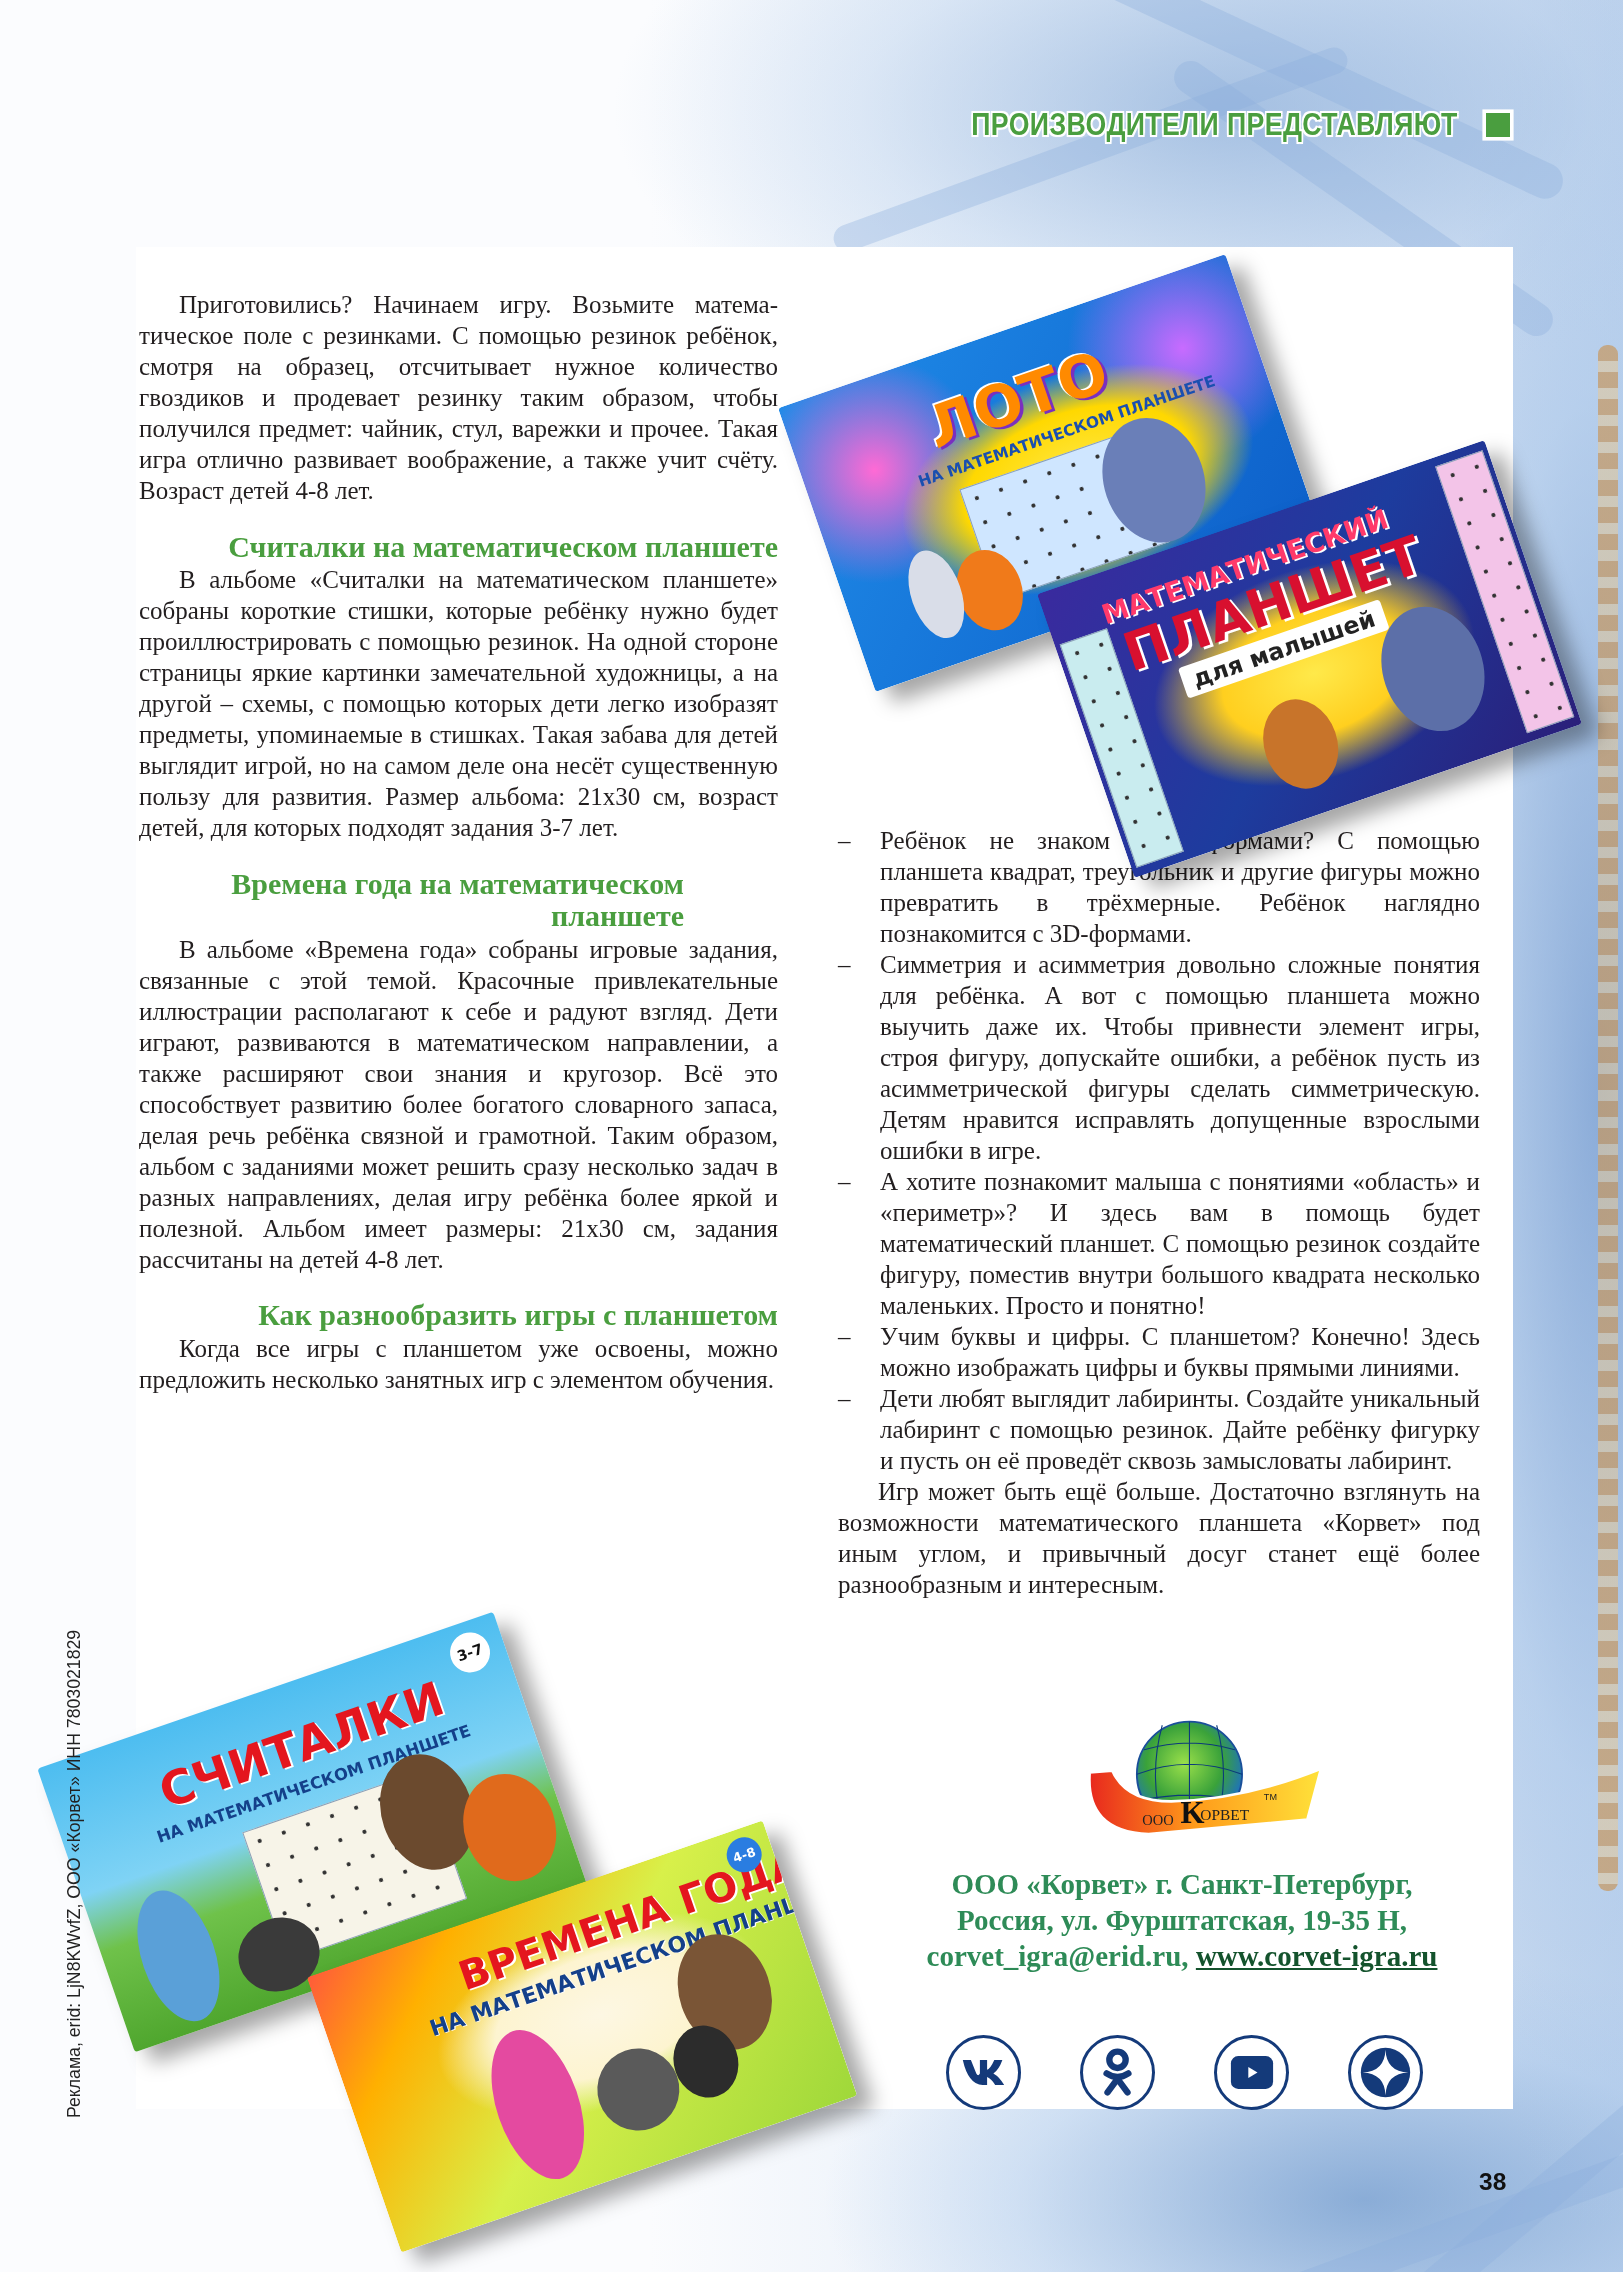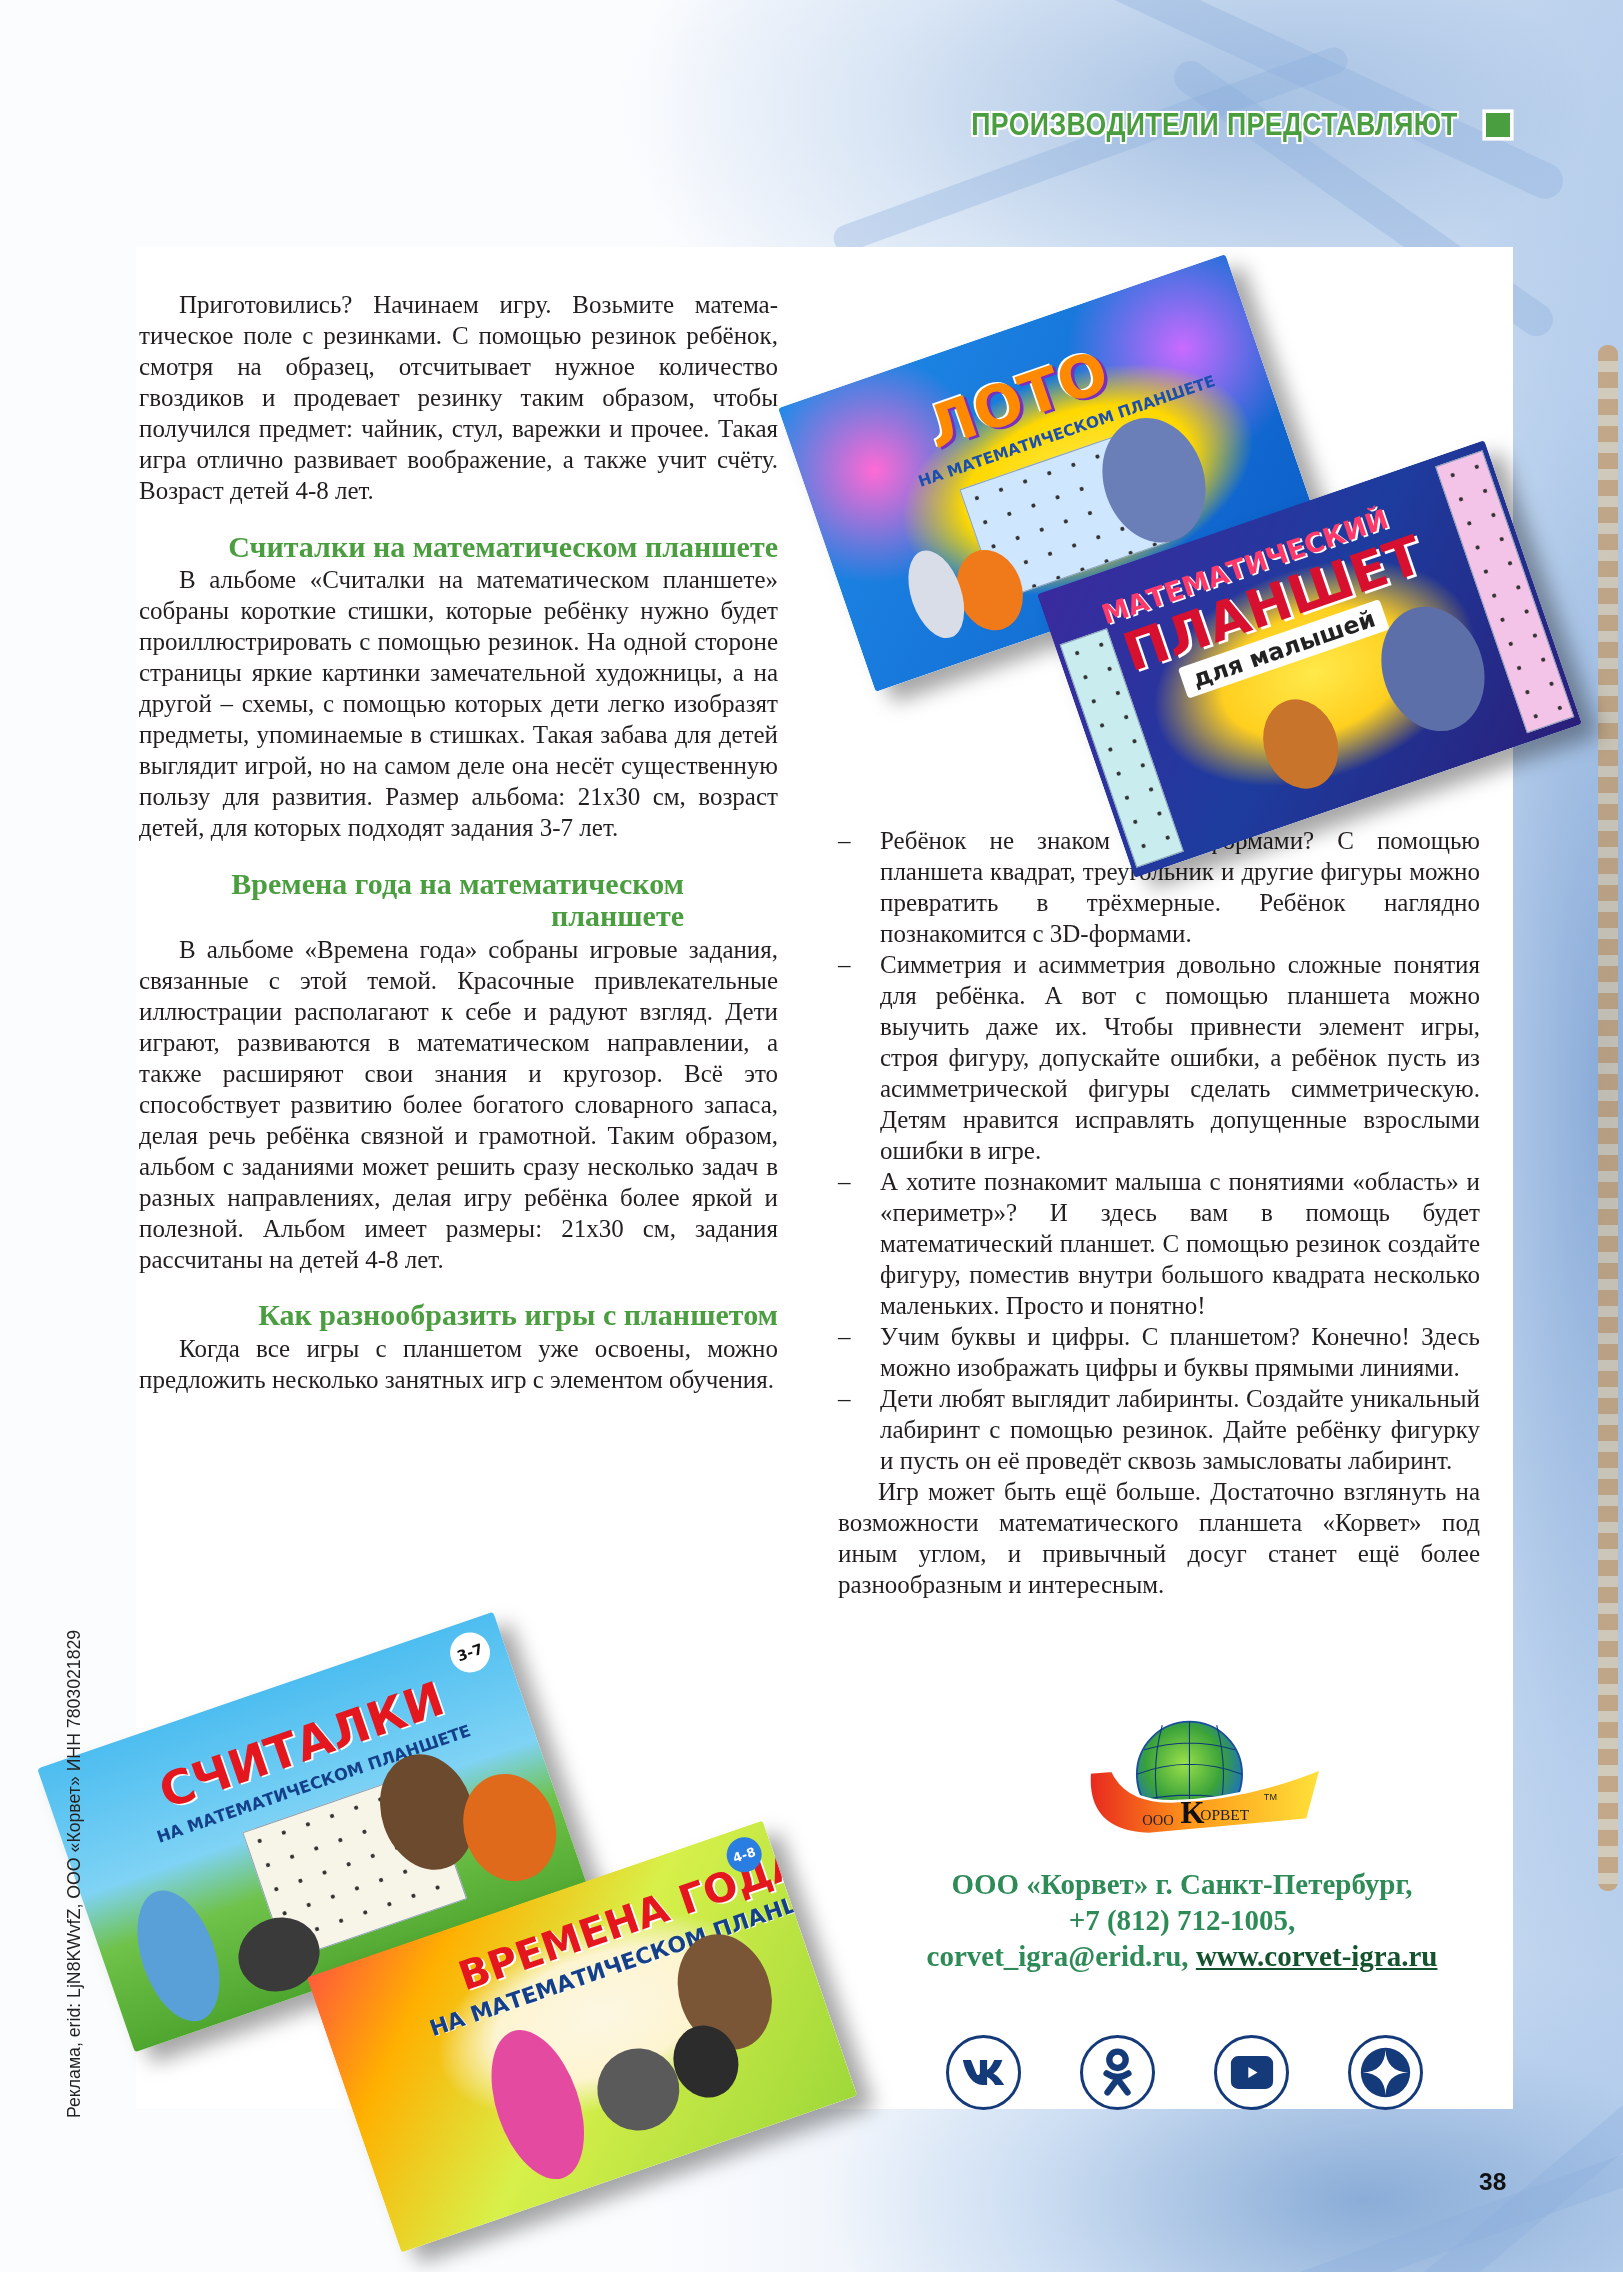--- a/index.html
+++ b/index.html
@@ -262,21 +262,21 @@
   <path d="M82 62 Q140 40 198 62 M90 35 Q140 20 190 35 M90 90 Q140 80 190 90 M140 4 L140 120 M110 8 Q95 62 110 118 M170 8 Q185 62 170 118" stroke="#0c3a7a" stroke-width="1.2" fill="none"></path>
   <path d="M30 60 Q25 125 95 128 L270 112 L285 56 Q200 90 120 92 Q70 92 55 58 Z" fill="url(#ribbon)" stroke="#fff" stroke-width="3"></path>
   <text x="88" y="118" font-family="Liberation Serif, serif" font-size="16" fill="#222">ООО</text>
   <text x="130" y="116" font-family="Liberation Serif, serif" font-size="34" font-weight="bold" fill="#111">K</text>
   <text x="152" y="112" font-family="Liberation Serif, serif" font-size="17" fill="#222">ОРВЕТ</text>
   <text x="222" y="90" font-family="Liberation Sans, sans-serif" font-size="10" fill="#222">TM</text>
 </svg>
 
 <div class="contacts">
   <div>ООО «Корвет» г. Санкт-Петербург,</div>
-  <div>+7 (812) 712-1005,</div>
+  <div>Россия, ул. Фурштатская, 19-35 Н,</div>
   <div>
     <span>corvet_igra@erid.ru,</span>
     <a>www.corvet-igra.ru</a>
   </div>
 </div>
 
 <div class="social-row">
   <div class="social-btn">
     <svg width="45" height="31" viewBox="0 0 50 34">
       <path d="M2 3 H11 L17 18 Q19 22 21 18 V3 H29 V14 Q33 12 37 3 H46 Q42 14 36 18 Q43 22 48 31 H38 Q34 24 29 22 V31 H24 Q8 30 2 3 Z" fill="#143a7a"></path>

